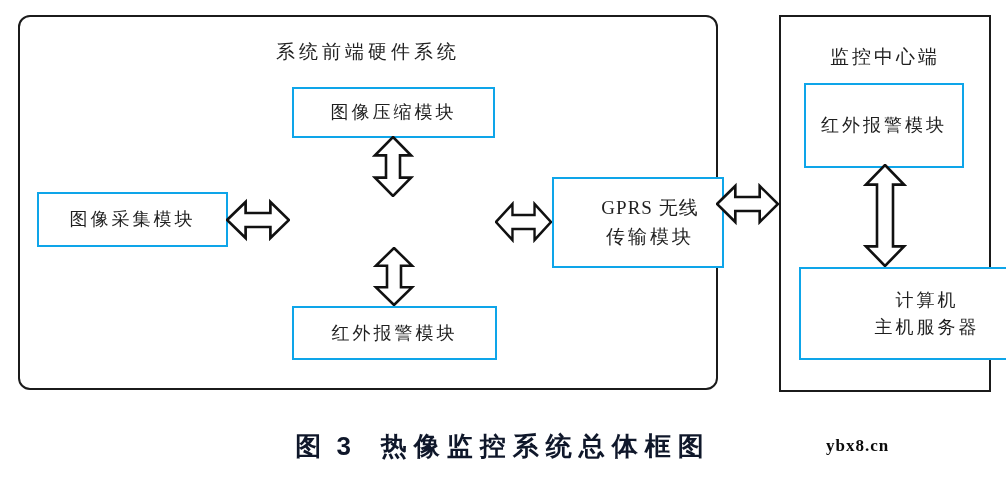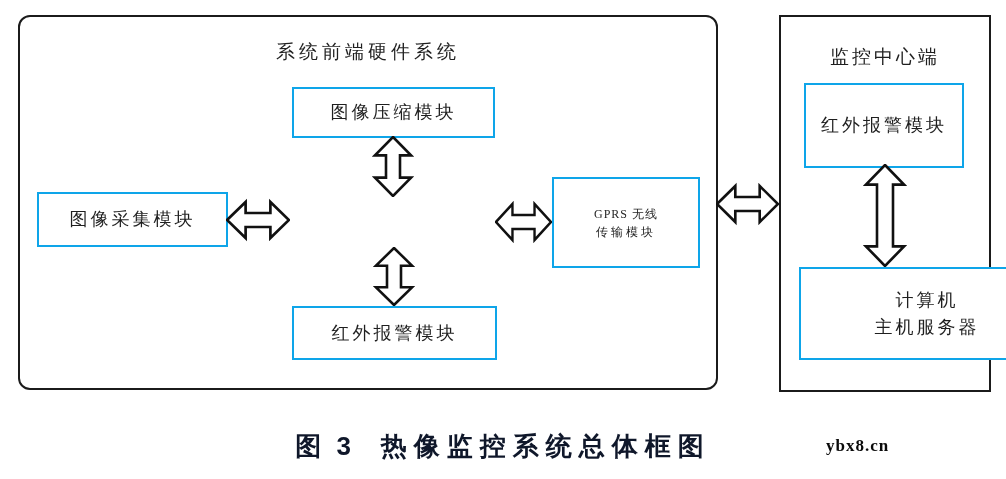--- a/index.html
+++ b/index.html
@@ -55,21 +55,21 @@
 
 
   <div class="box" style="left:37px;top:192px;width:187px;height:51px;">
     <span>图像采集模块</span>
   </div>
 
   <div class="box" style="left:292px;top:306px;width:201px;height:50px;text-align:right;">
     <span>红外报警模块</span>
   </div>
 
-  <div class="box" style="left:552px;top:177px;width:144px;height:87px;font-size:12px;">
+  <div class="box" style="left:552px;top:177px;width:144px;height:87px;font-size:19px;padding-left:24px;">
     <span class="gprs-en">GPRS 无线</span>
     <span>传输模块</span>
   </div>
 
   <div class="box" style="left:804px;top:83px;width:156px;height:81px;">
     <span>红外报警模块</span>
   </div>
 
   <div class="box" style="left:799px;top:267px;width:166px;height:89px;padding-left:43px;">
     <span>计算机</span>

